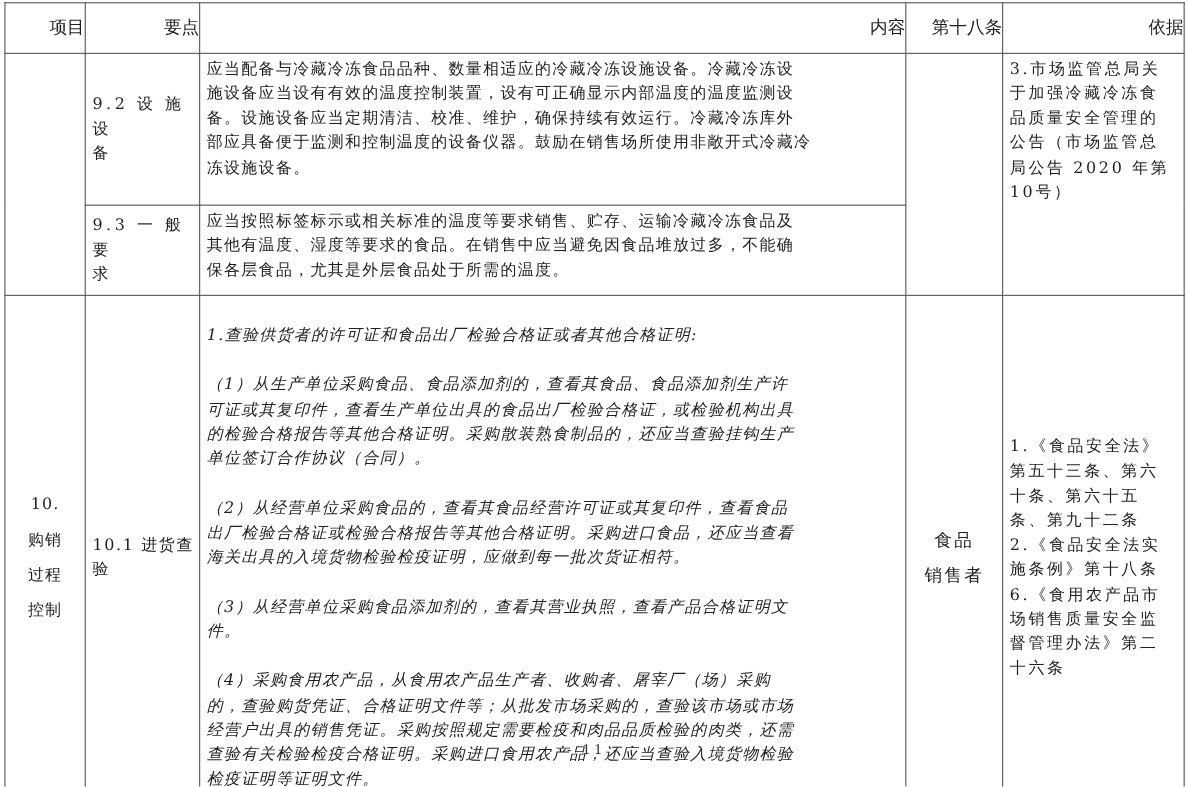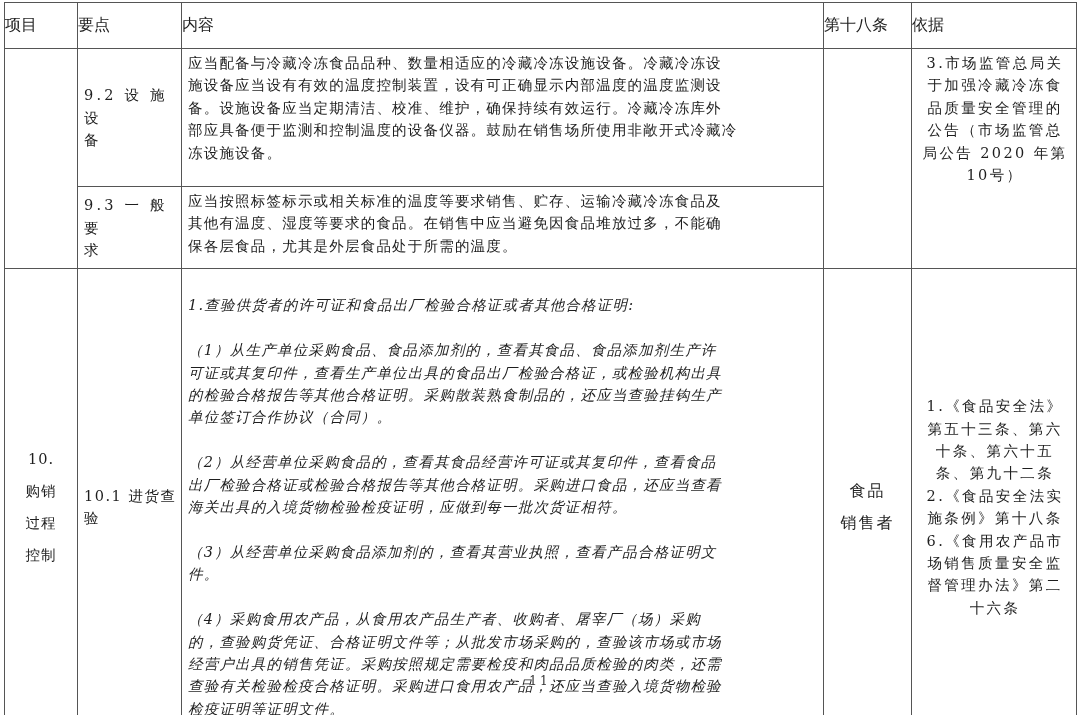--- a/index.html
+++ b/index.html
@@ -1,25 +1,25 @@
 <!DOCTYPE html>
 <html><head>
 <meta charset="utf-8">
 <style>
   html, body { margin: 0; padding: 0; background: #ffffff; }
   body { width: 1080px; height: 715px; position: relative; overflow: hidden;
          font-family: "DejaVu Serif", "Liberation Serif", serif; color: #1e1e1e; }
   table { position: absolute; left: 4px; top: 2px; border-collapse: collapse;
           table-layout: fixed; width: 1072px; }
   td, th { border: 1.3px solid #555; padding: 0; vertical-align: top; font-weight: normal; }
-  th { height: 45px; vertical-align: middle; text-align: left; font-size: 16px;
+  th { height: 45px; vertical-align: middle; text-align: right; font-size: 16px;
        font-family: "DejaVu Sans", "Liberation Sans", sans-serif; }
   .cell-text { font-size: 14.5px; line-height: 22.4px; letter-spacing: 1.2px;
                white-space: pre-line; padding: 3px 4px 2px 6px; }
-  .col5 .cell-text { letter-spacing: 2.4px; text-align: center; }
+  .col5 .cell-text { letter-spacing: 2.4px; }
   .point .cell-text { letter-spacing: 3.2px; }
   .mid { vertical-align: middle; text-align: center; }
   .mid .cell-text { letter-spacing: 1px; line-height: 32px; padding: 0; }
   .para { display: block; font-style: italic; }
   .page-num { position: absolute; top: 674px; left: 0; width: 1080px; text-align: center;
               font-size: 12px; letter-spacing: 3px; color: #333; }
 </style>
 </head>
 <body>
 

